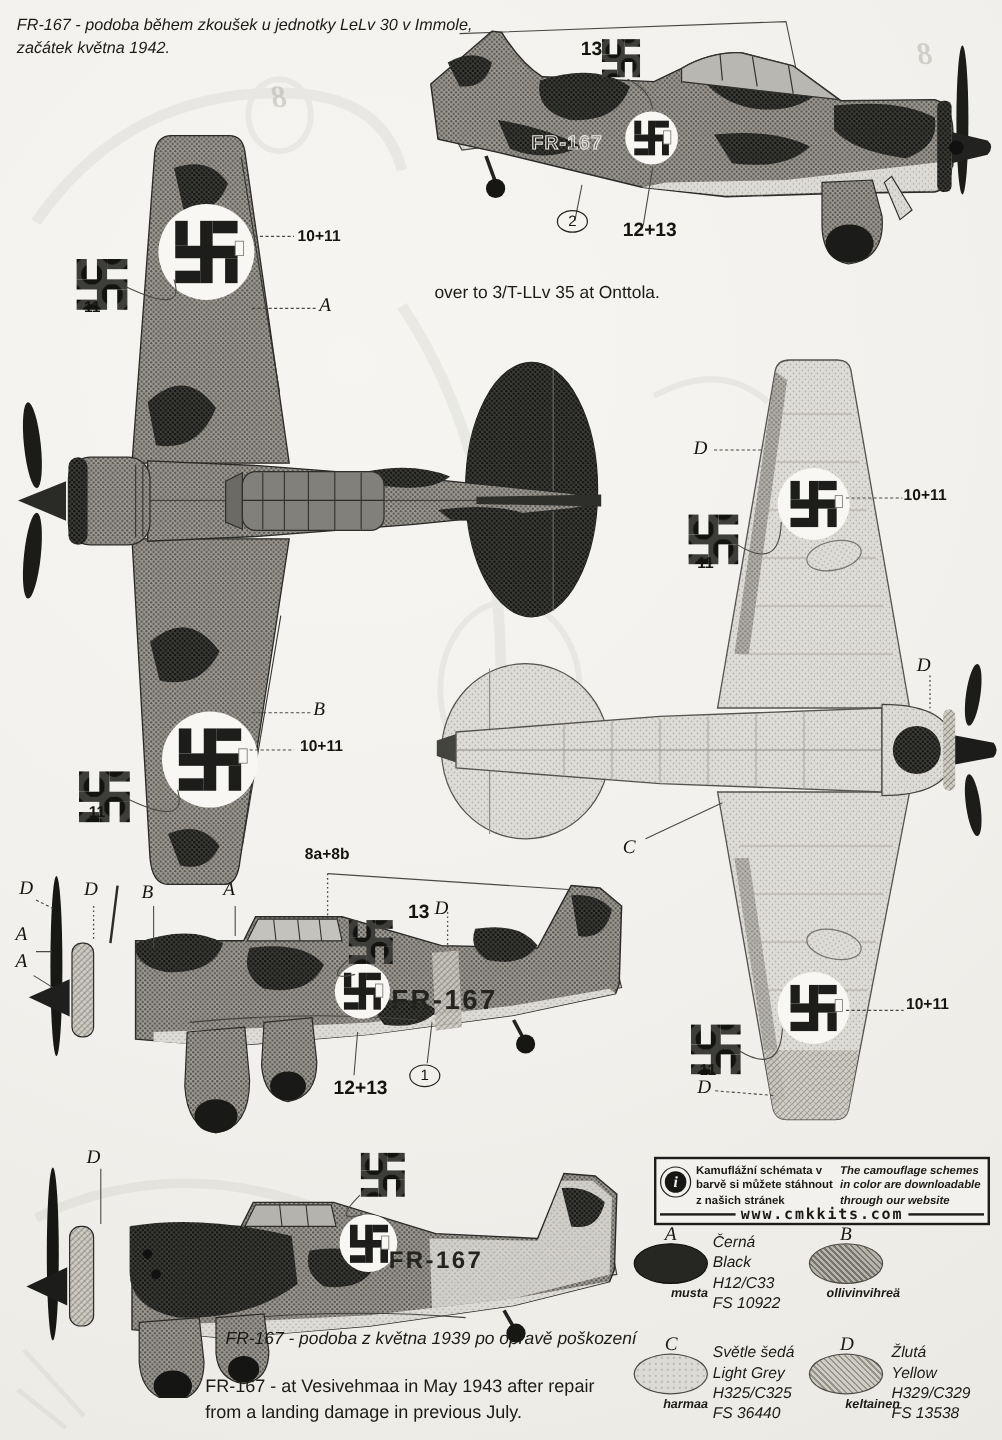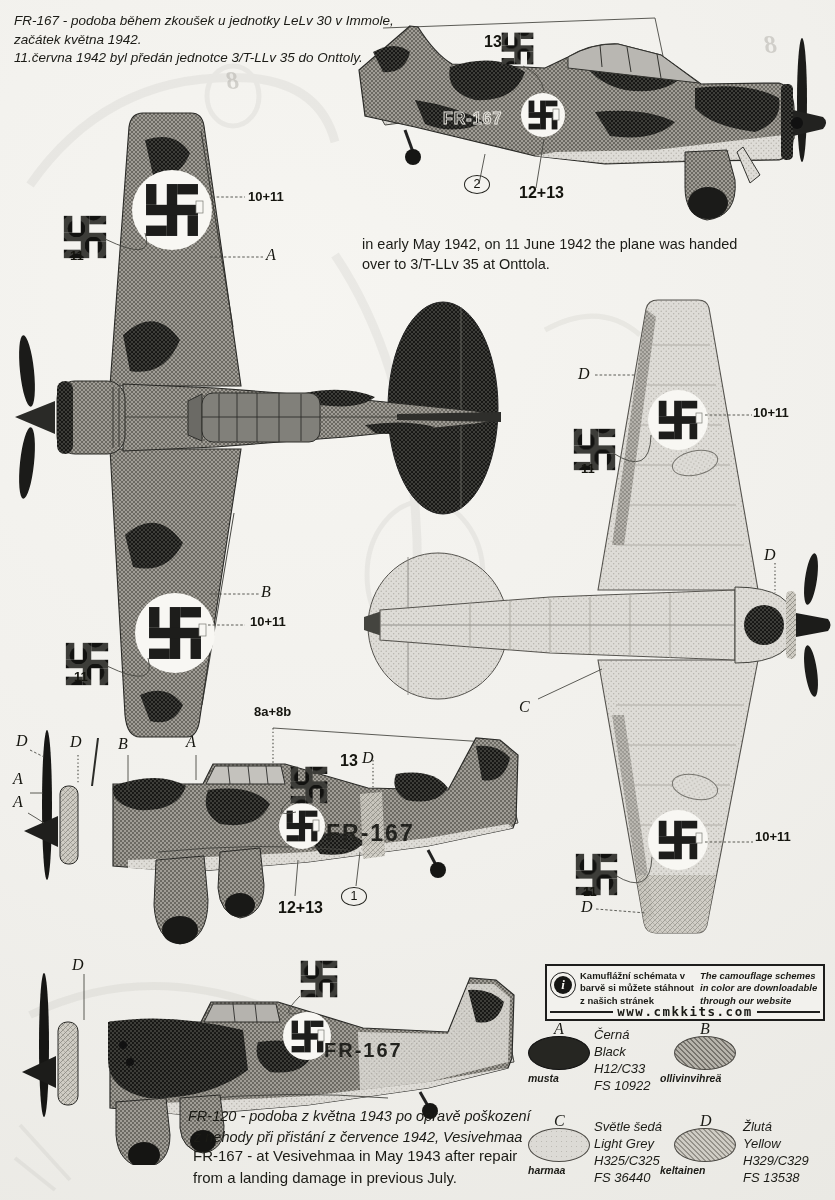--- a/index.html
+++ b/index.html
@@ -32,21 +32,21 @@
 .infobox .rule{flex:1;height:2.5px;background:#1d1d1c}
 .infobox .web{font:bold 12.5px/1 "DejaVu Sans Mono",monospace;letter-spacing:1.5px;padding:0 4px}
 
 .cell{position:absolute;z-index:3}
 .cell .letter2{position:absolute;font:italic 16px/1 "Liberation Serif",serif}
 .swatch{position:absolute;width:62px;height:34px;border-radius:50%;border:1px solid #4c4a45}
 .swA{background:#262622;border-color:#111}
 .swB{background:repeating-linear-gradient(45deg,#77746d 0 1.5px,#b7b4ac 1.5px 3.5px)}
 .swC{background:radial-gradient(#bdbab3 22%,rgba(0,0,0,0) 23%) 0 0/5px 5px,#dcdad5}
 .swD{background:repeating-linear-gradient(45deg,#96938b 0 1.5px,#d0cdc5 1.5px 3.5px)}
-.finn{position:absolute;font:bold italic 10.5px/1 "Liberation Sans",sans-serif;text-align:left}
+.finn{position:absolute;font:bold italic 10.5px/1 "Liberation Sans",sans-serif;text-align:right}
 .ltxt{position:absolute;font:italic 13px/17px "Liberation Sans",sans-serif}
 </style>
 </head>
 <body>
 
 <div class="paper"></div>
 
 <svg width="0" height="0" style="position:absolute">
   <defs>
     <pattern id="htA" width="4" height="4" patternUnits="userSpaceOnUse">
@@ -90,21 +90,20 @@
     <path d="M20,1125 L70,1180 M15,1158 L55,1190" stroke-width="4"></path>
     <path d="M545,330 Q600,300 640,335" stroke-width="5"></path>
   </g>
 </svg>
 <div class="ghostdigit" style="left:764px;top:30px">8</div>
 <div class="ghostdigit" style="left:226px;top:66px">8</div>
 
 <div class="cap capcz" style="left:14px;top:12px">
   <div class="ln">FR-167 - podoba během zkoušek u jednotky LeLv 30 v Immole,</div>
   <div class="ln">začátek května 1942.</div>
-  <div class="ln">11.června 1942 byl předán jednotce 3/T-LLv 35 do Onttoly.</div>
 </div>
 
 <svg class="art" style="left:355px;top:12px" width="480" height="215" viewBox="0 0 480 215">
   <path class="thin" d="M28,16 L300,6 L308,44"></path>
   <path d="M20,95 L120,80 L128,100 L30,113 Z" fill="url(#htC)" stroke="#44443f" stroke-width="1"></path>
   <path d="M40,108 L112,85 M55,110 L118,92" stroke="#5a5953" stroke-width="0.8" fill="none"></path>
   <path d="M55,14 L63,15 Q80,42 97,52 L190,56 L213,45 Q237,31 263,32 L306,43 L346,72 L424,71 Q438,75 439,96 L439,126 L438,128 Q437,145 424,148 L348,149 L250,152 L180,144 L60,115 L10,104 L4,58 Z" fill="url(#htB)" stroke="#2b2b28" stroke-width="1.2"></path>
   <path d="M180,144 L250,151 L348,148 L424,147 Q436,143 438,128 L438,122 L300,138 L200,140 Z" fill="url(#htC)"></path>
   <g fill="url(#htA)">
     <path d="M95,55 Q140,40 170,60 Q160,90 120,88 Q90,80 95,55 Z"></path>
@@ -134,21 +133,20 @@
   <use href="#swz" x="146" y="20" width="33" height="33" fill="url(#htA)"></use>
   <path class="thin" d="M168,54 Q186,62 189,79"></path>
   <path class="thin" d="M124,172 L130,142"></path>
   <path class="thin" d="M181,176 L189,127"></path>
 </svg>
 <div class="lbl lbl14" style="left:484px;top:34px">13</div>
 <div class="circnum" style="left:464px;top:175px">2</div>
 <div class="lbl lbl14" style="left:519px;top:185px">12+13</div>
 
 <div class="cap capen" style="left:362px;top:235px">
-  <div class="ln">in early May 1942, on 11 June 1942 the  plane was handed</div>
   <div class="ln">over to 3/T-LLv 35 at Onttola.</div>
 </div>
 
 <svg class="art" style="left:5px;top:105px" width="500" height="645" viewBox="0 0 500 645">
   <ellipse cx="22" cy="266" rx="7" ry="36" fill="#1b1b19" transform="rotate(-6 22 266)"></ellipse>
   <ellipse cx="22" cy="358" rx="7" ry="36" fill="#1b1b19" transform="rotate(6 22 358)"></ellipse>
   <path d="M10,312 L50,296 L50,329 Z" fill="#2a2a27"></path>
   <path d="M383,303 a55,106 0 1 0 110,0 a55,106 0 1 0 -110,0 Z" fill="url(#htA)" stroke="#222"></path>
   <line x1="456" y1="202" x2="456" y2="404" stroke="#6a6963" stroke-width="0.9"></line>
   <g>
@@ -365,24 +363,23 @@
     <rect x="310" y="80" width="6" height="11" fill="#f8f7f3" stroke="#7a7872" stroke-width="0.7"></rect>
   </g>
   <text x="316" y="107" font-family="Liberation Sans,sans-serif" font-weight="bold" font-size="20" letter-spacing="2" fill="#23231f">FR-167</text>
   <use href="#swz" x="292" y="10" width="38" height="38" fill="url(#htA)"></use>
   <path class="thin" d="M292,46 Q268,70 294,62"></path>
   <path class="thin" d="M76,24 L76,70"></path>
 </svg>
 <div class="letter" style="left:72px;top:957px">D</div>
 
 <div class="cap capcz2" style="left:188px;top:1106px">
-  <div class="ln">FR-120 - podoba z května 1943 po opravě poškození</div>
-  <div class="ln" style="padding-left:6px">z nehody při přistání z července 1942,  Vesivehmaa</div>
-</div>
-<div class="cap capen2" style="left:193px;top:1145px">
+  <div class="ln">FR-167 - podoba z května 1939 po opravě poškození</div>
+</div>
+<div class="cap capen2" style="left:171px;top:1145px">
   <div class="ln">FR-167 - at Vesivehmaa in May 1943 after repair</div>
   <div class="ln">from a landing damage in previous July.</div>
 </div>
 
 <div class="infobox">
   <span class="icon">
       <b>i</b>
     </span>
   <div class="cz">Kamuflážní schémata v barvě si můžete stáhnout z našich stránek</div>
   <div class="en">The camouflage schemes in color are downloadable through our website</div>

